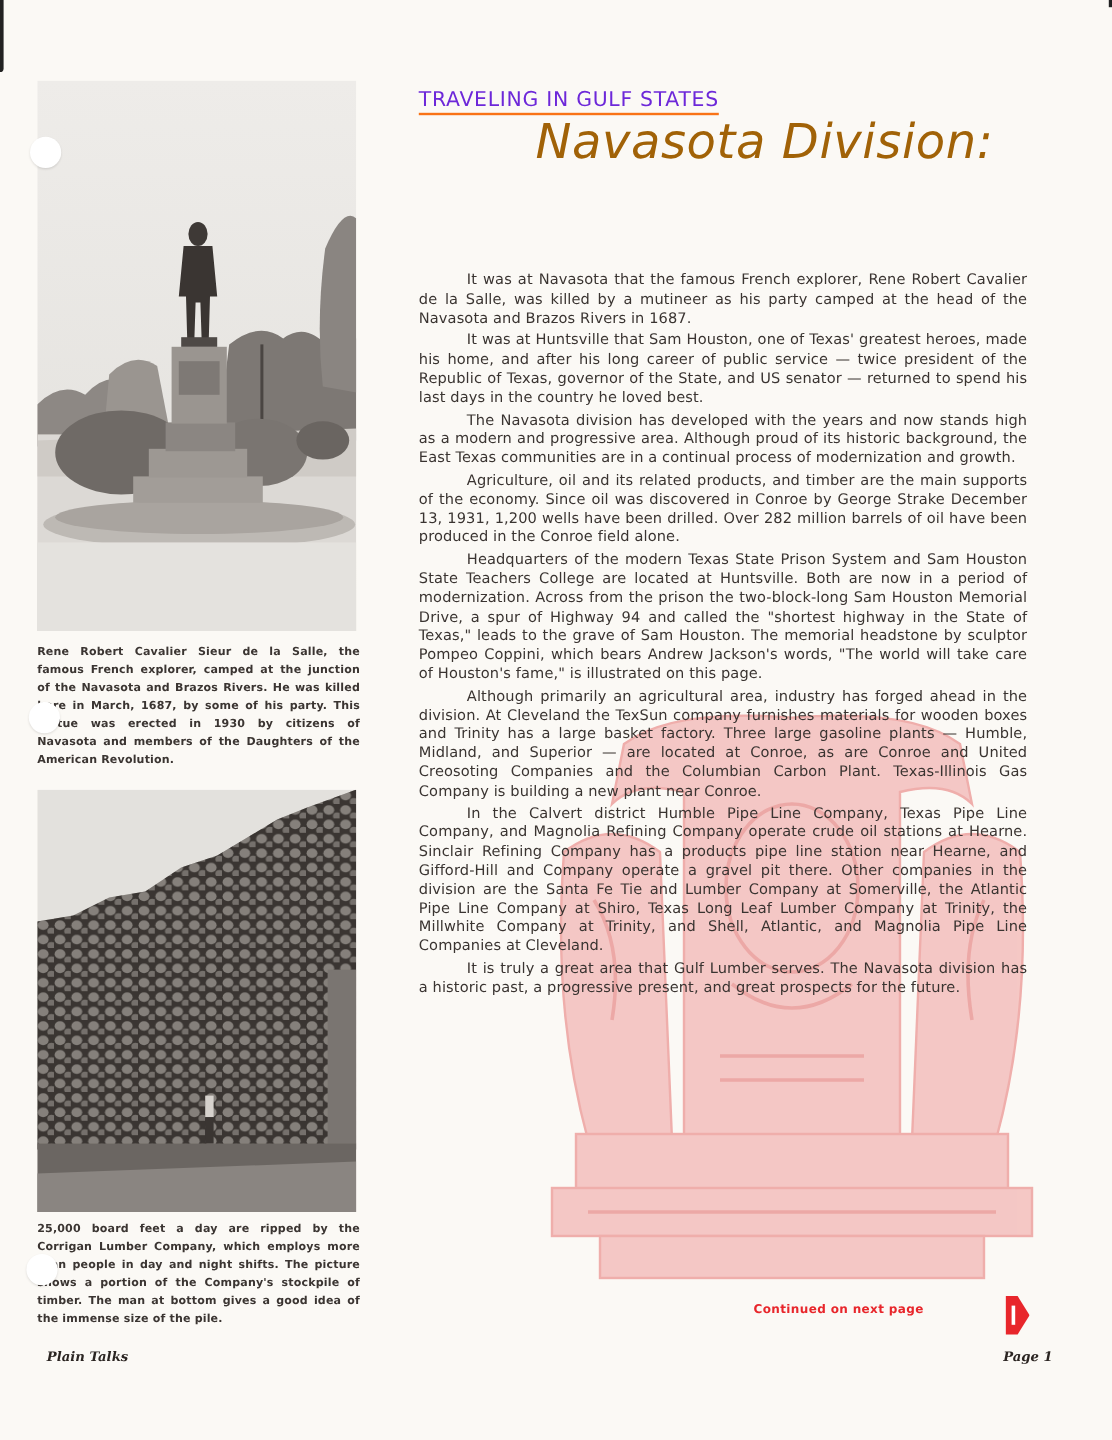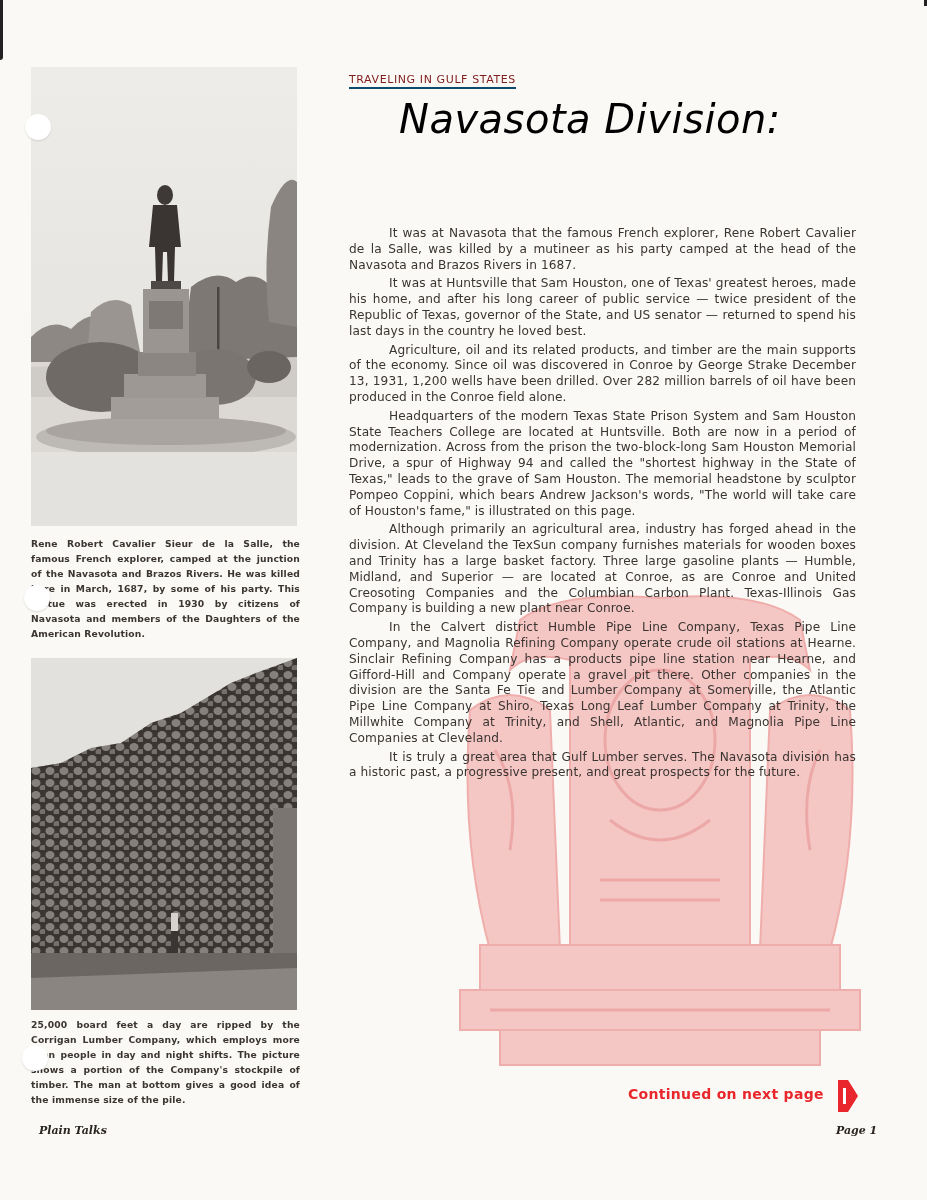--- a/index.html
+++ b/index.html
@@ -39,46 +39,46 @@
   }
   .footer-right {
     position: absolute; left: 836px; top: 1124px;
     font-family: "DejaVu Serif", serif; font-style: italic; font-weight: bold;
     font-size: 11px; color: #2b2522; text-align: center;
   }
 
   
   .section-label {
     position: absolute; left: 349px; top: 73px;
-    font-family: "DejaVu Sans", sans-serif; font-size: 11px; letter-spacing: 0.6px;
-    color: #7f1d1d; padding-bottom: 1px; border-bottom: 2px solid #0c4a6e;
+    font-family: "DejaVu Sans", sans-serif; font-size: 17px; letter-spacing: 0.6px;
+    color: #6d28d9; padding-bottom: 1px; border-bottom: 2px solid #f97316;
   }
   .headline {
-    position: absolute; left: 399px; top: 97px; width: 440px;
+    position: absolute; left: 388px; top: 97px; width: 440px;
     font-family: "DejaVu Sans", sans-serif; font-style: italic; font-weight: normal;
-    font-size: 40px; line-height: 45px; color: #000000; letter-spacing: 0.5px;
+    font-size: 40px; line-height: 45px; color: #a16207; letter-spacing: 0.5px; text-align: right;
   }
   .headline .line { display: block; white-space: nowrap; }
   .headline .line2 { letter-spacing: -0.3px; }
 
   .watermark { position: absolute; left: 450px; top: 590px; width: 420px; height: 490px; opacity: 0.9; }
   .watermark svg { width: 100%; height: 100%; }
 
   .article {
     position: absolute; left: 349px; top: 226px; width: 507px;
     font-family: "DejaVu Sans", sans-serif; font-size: 12.15px; line-height: 15.8px;
     color: #3a3431; text-align: justify; letter-spacing: 0.1px;
   }
   .article p { margin: 0 0 3px 0; text-indent: 40px; }
   .article p.first { text-indent: 0; }
   .dropcap { font-family: "DejaVu Serif", serif; font-size: 21px; line-height: 12px; color: #1f1a18; }
 
   .continued {
     position: absolute; left: 628px; top: 1086px;
-    font-family: "DejaVu Sans", sans-serif; font-weight: bold; font-size: 14px;
+    font-family: "DejaVu Sans", sans-serif; font-weight: bold; font-size: 10px;
     color: #e8262b; letter-spacing: 0.3px;
   }
   .arrow-icon { position: absolute; left: 838px; top: 1078px; width: 20px; height: 36px; }
 </style>
 </head>
 <body>
 
 <div class="edge-left"></div>
 <div class="edge-right"></div>
 
@@ -175,20 +175,21 @@
       <path d="M150 290 L270 290 M150 310 L270 310"></path>
       <path d="M45 160 Q70 200 60 260 M370 160 Q350 200 360 260"></path>
       <path d="M40 420 L380 420"></path>
     </g>
   </svg>
 </div>
 
 <div class="article">
   <p>It was at Navasota that the famous French explorer, Rene Robert Cavalier de la Salle, was killed by a mutineer as his party camped at the head of the Navasota and Brazos Rivers in 1687.</p>
   <p>It was at Huntsville that Sam Houston, one of Texas' greatest heroes, made his home, and after his long career of public service — twice president of the Republic of Texas, governor of the State, and US senator — returned to spend his last days in the country he loved best.</p>
+  <p>The Navasota division has developed with the years and now stands high as a modern and progressive area.  Although proud of its historic background, the East Texas communities are in a continual process of modernization and growth.</p>
   <p>Agriculture, oil and its related products, and timber are the main supports of the economy.  Since oil was discovered in Conroe by George Strake December 13, 1931, 1,200 wells have been drilled.  Over 282 million barrels of oil have been produced in the Conroe field alone.</p>
   <p>Headquarters of the modern Texas State Prison System and Sam Houston State Teachers College are located at Huntsville.  Both are now in a period of modernization.  Across from the prison the two-block-long Sam Houston Memorial Drive, a spur of Highway 94 and called the "shortest highway in the State of Texas," leads to the grave of Sam Houston.  The memorial headstone by sculptor Pompeo Coppini, which bears Andrew Jackson's words, "The world will take care of Houston's fame," is illustrated on this page.</p>
   <p>Although primarily an agricultural area, industry has forged ahead in the division.  At Cleveland the TexSun company furnishes materials for wooden boxes and Trinity has a large basket factory.  Three large gasoline plants — Humble, Midland, and Superior — are located at Conroe, as are Conroe and United Creosoting Companies and the Columbian Carbon Plant.  Texas-Illinois Gas Company is building a new plant near Conroe.</p>
   <p>In the Calvert district Humble Pipe Line Company, Texas Pipe Line Company, and Magnolia Refining Company operate crude oil stations at Hearne.  Sinclair Refining Company has a products pipe line station near Hearne, and Gifford-Hill and Company operate a gravel pit there.  Other companies in the division are the Santa Fe Tie and Lumber Company at Somerville, the Atlantic Pipe Line Company at Shiro, Texas Long Leaf Lumber Company at Trinity, the Millwhite Company at Trinity, and Shell, Atlantic, and Magnolia Pipe Line Companies at Cleveland.</p>
   <p>It is truly a great area that Gulf Lumber serves.  The Navasota division has a historic past, a progressive present, and great prospects for the future.</p>
 </div>
 
 <div class="continued">Continued on next page</div>
 <svg class="arrow-icon" viewBox="0 0 20 36">
   <path d="M0 2 L10 2 L20 18 L10 34 L0 34 Z" fill="#e8262b"></path>

